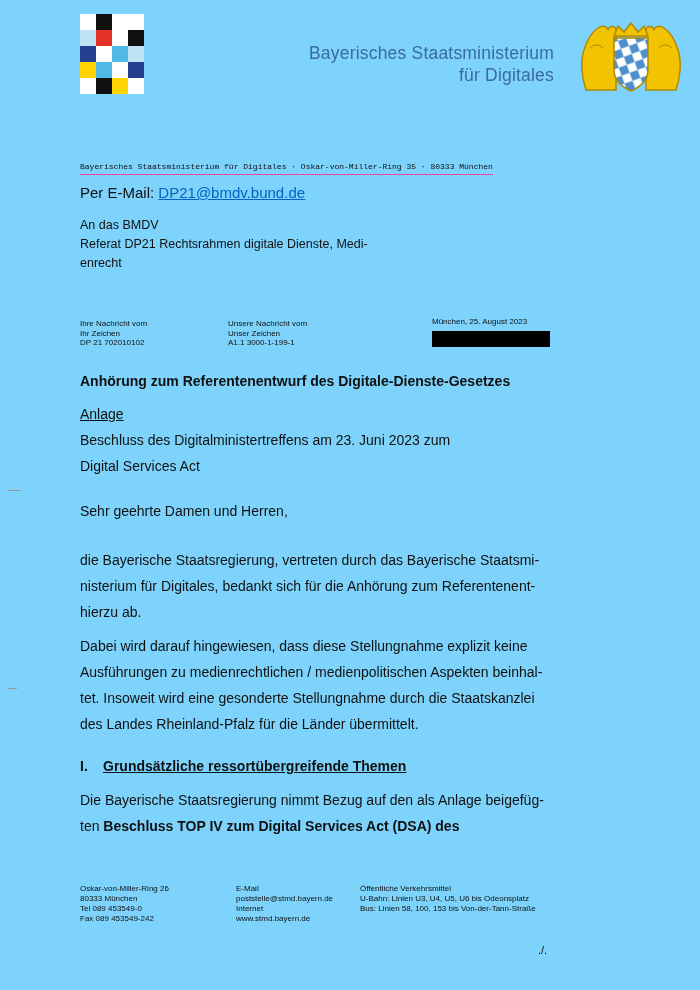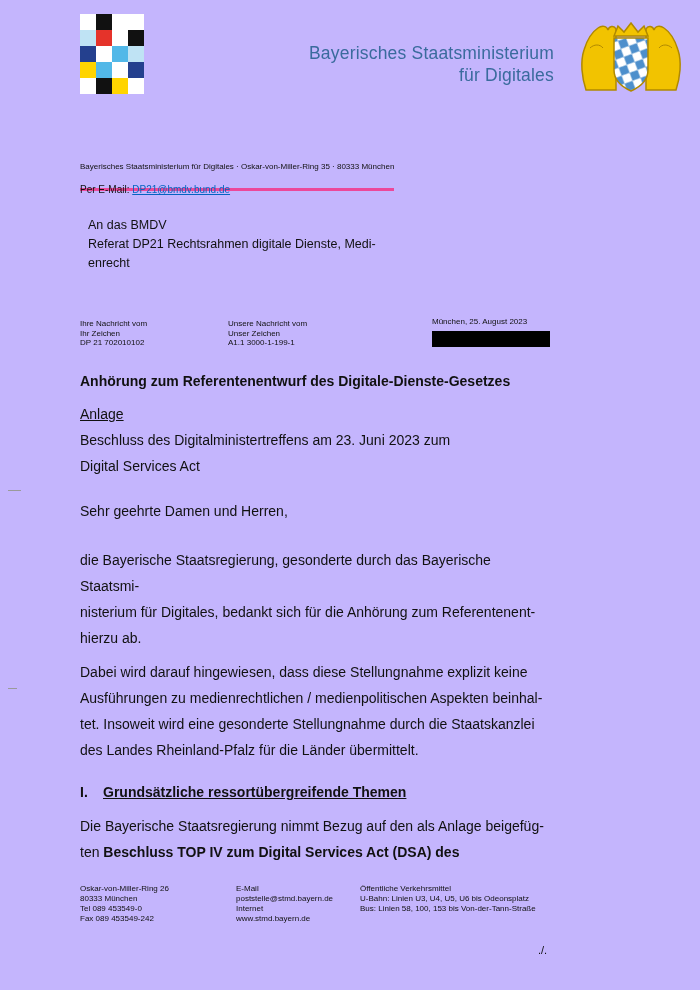--- a/index.html
+++ b/index.html
@@ -1,44 +1,44 @@
 <!DOCTYPE html>
 <html><head>
 <meta charset="utf-8">
 <style>
   * { margin:0; padding:0; box-sizing:border-box; }
   html,body { background:#ffffff; }
   .page {
-    position:relative; width:700px; height:990px; background:#c4b5fd;
+    position:relative; width:700px; height:990px; background:#7dd3fc;
     font-family:"Liberation Sans", sans-serif; color:#111; overflow:hidden;
   }
 
   
   .logo-grid {
     position:absolute; left:80px; top:14px;
     display:grid; grid-template-columns:repeat(4,16px); grid-auto-rows:16px;
   }
   .logo-cell { width:16px; height:16px; }
 
   .ministry-name {
     position:absolute; top:42px; right:146px; text-align:right;
     color:#3a6b9d; font-size:17.5px; line-height:22px; letter-spacing:0.2px;
   }
   .coat-of-arms { position:absolute; top:18px; right:14px; }
 
   
   .sender-line {
     position:absolute; left:80px; top:162px; font-size:8px; color:#111;
-    padding-bottom:17px; border-bottom:3px solid #ec4899; display:inline-block;
-  }
-
-  .delivery-line { position:absolute; left:80px; top:184px; font-size:10px; }
+    padding-bottom:3px; border-bottom:1px solid #ec4899; display:inline-block;font-family:Liberation Mono, monospace;
+  }
+
+  .delivery-line { position:absolute; left:80px; top:184px; font-size:15px; }
   .delivery-line a { color:#0563c1; text-decoration:underline; }
 
-  .recipient { position:absolute; left:80px; top:216px; font-size:12.5px; line-height:19px;margin-left:8px; }
+  .recipient { position:absolute; left:80px; top:216px; font-size:12.5px; line-height:19px; }
 
   
   .ref-col { position:absolute; top:319px; font-size:8px; line-height:9.5px; color:#111; }
   .ref-col1 { left:80px; }
   .ref-col2 { left:228px; }
   .ref-col3 { left:432px; top:317px; line-height:10px; }
   .redaction-bar { width:118px; height:16px; background:#000; margin-top:4px; }
 
   
   .body-content { position:absolute; left:80px; top:368px; width:472px; font-size:14px; line-height:26px; }
@@ -152,21 +152,21 @@
 
     <div class="attachment-block">
       <div><span class="attachment-label">Anlage</span></div>
       <div>Beschluss des Digitalministertreffens am 23. Juni 2023 zum</div>
       <div>Digital Services Act</div>
     </div>
 
     <div class="salutation">Sehr geehrte Damen und Herren,</div>
 
     <div class="para1">
-      <div>die Bayerische Staatsregierung, gesonderte durch das Bayerische Staatsmi-</div>
+      <div>die Bayerische Staatsregierung, vertreten durch das Bayerische Staatsmi-</div>
       <div>nisterium für Digitales, bedankt sich für die Anhörung zum Referentenent-</div>
       <div>hierzu ab.</div>
     </div>
 
     <div class="para2">
       <div>Dabei wird darauf hingewiesen, dass diese Stellungnahme explizit keine</div>
       <div>Ausführungen zu medienrechtlichen / medienpolitischen Aspekten beinhal-</div>
       <div>tet. Insoweit wird eine gesonderte Stellungnahme durch die Staatskanzlei</div>
       <div>des Landes Rheinland-Pfalz für die Länder übermittelt.</div>
     </div>

